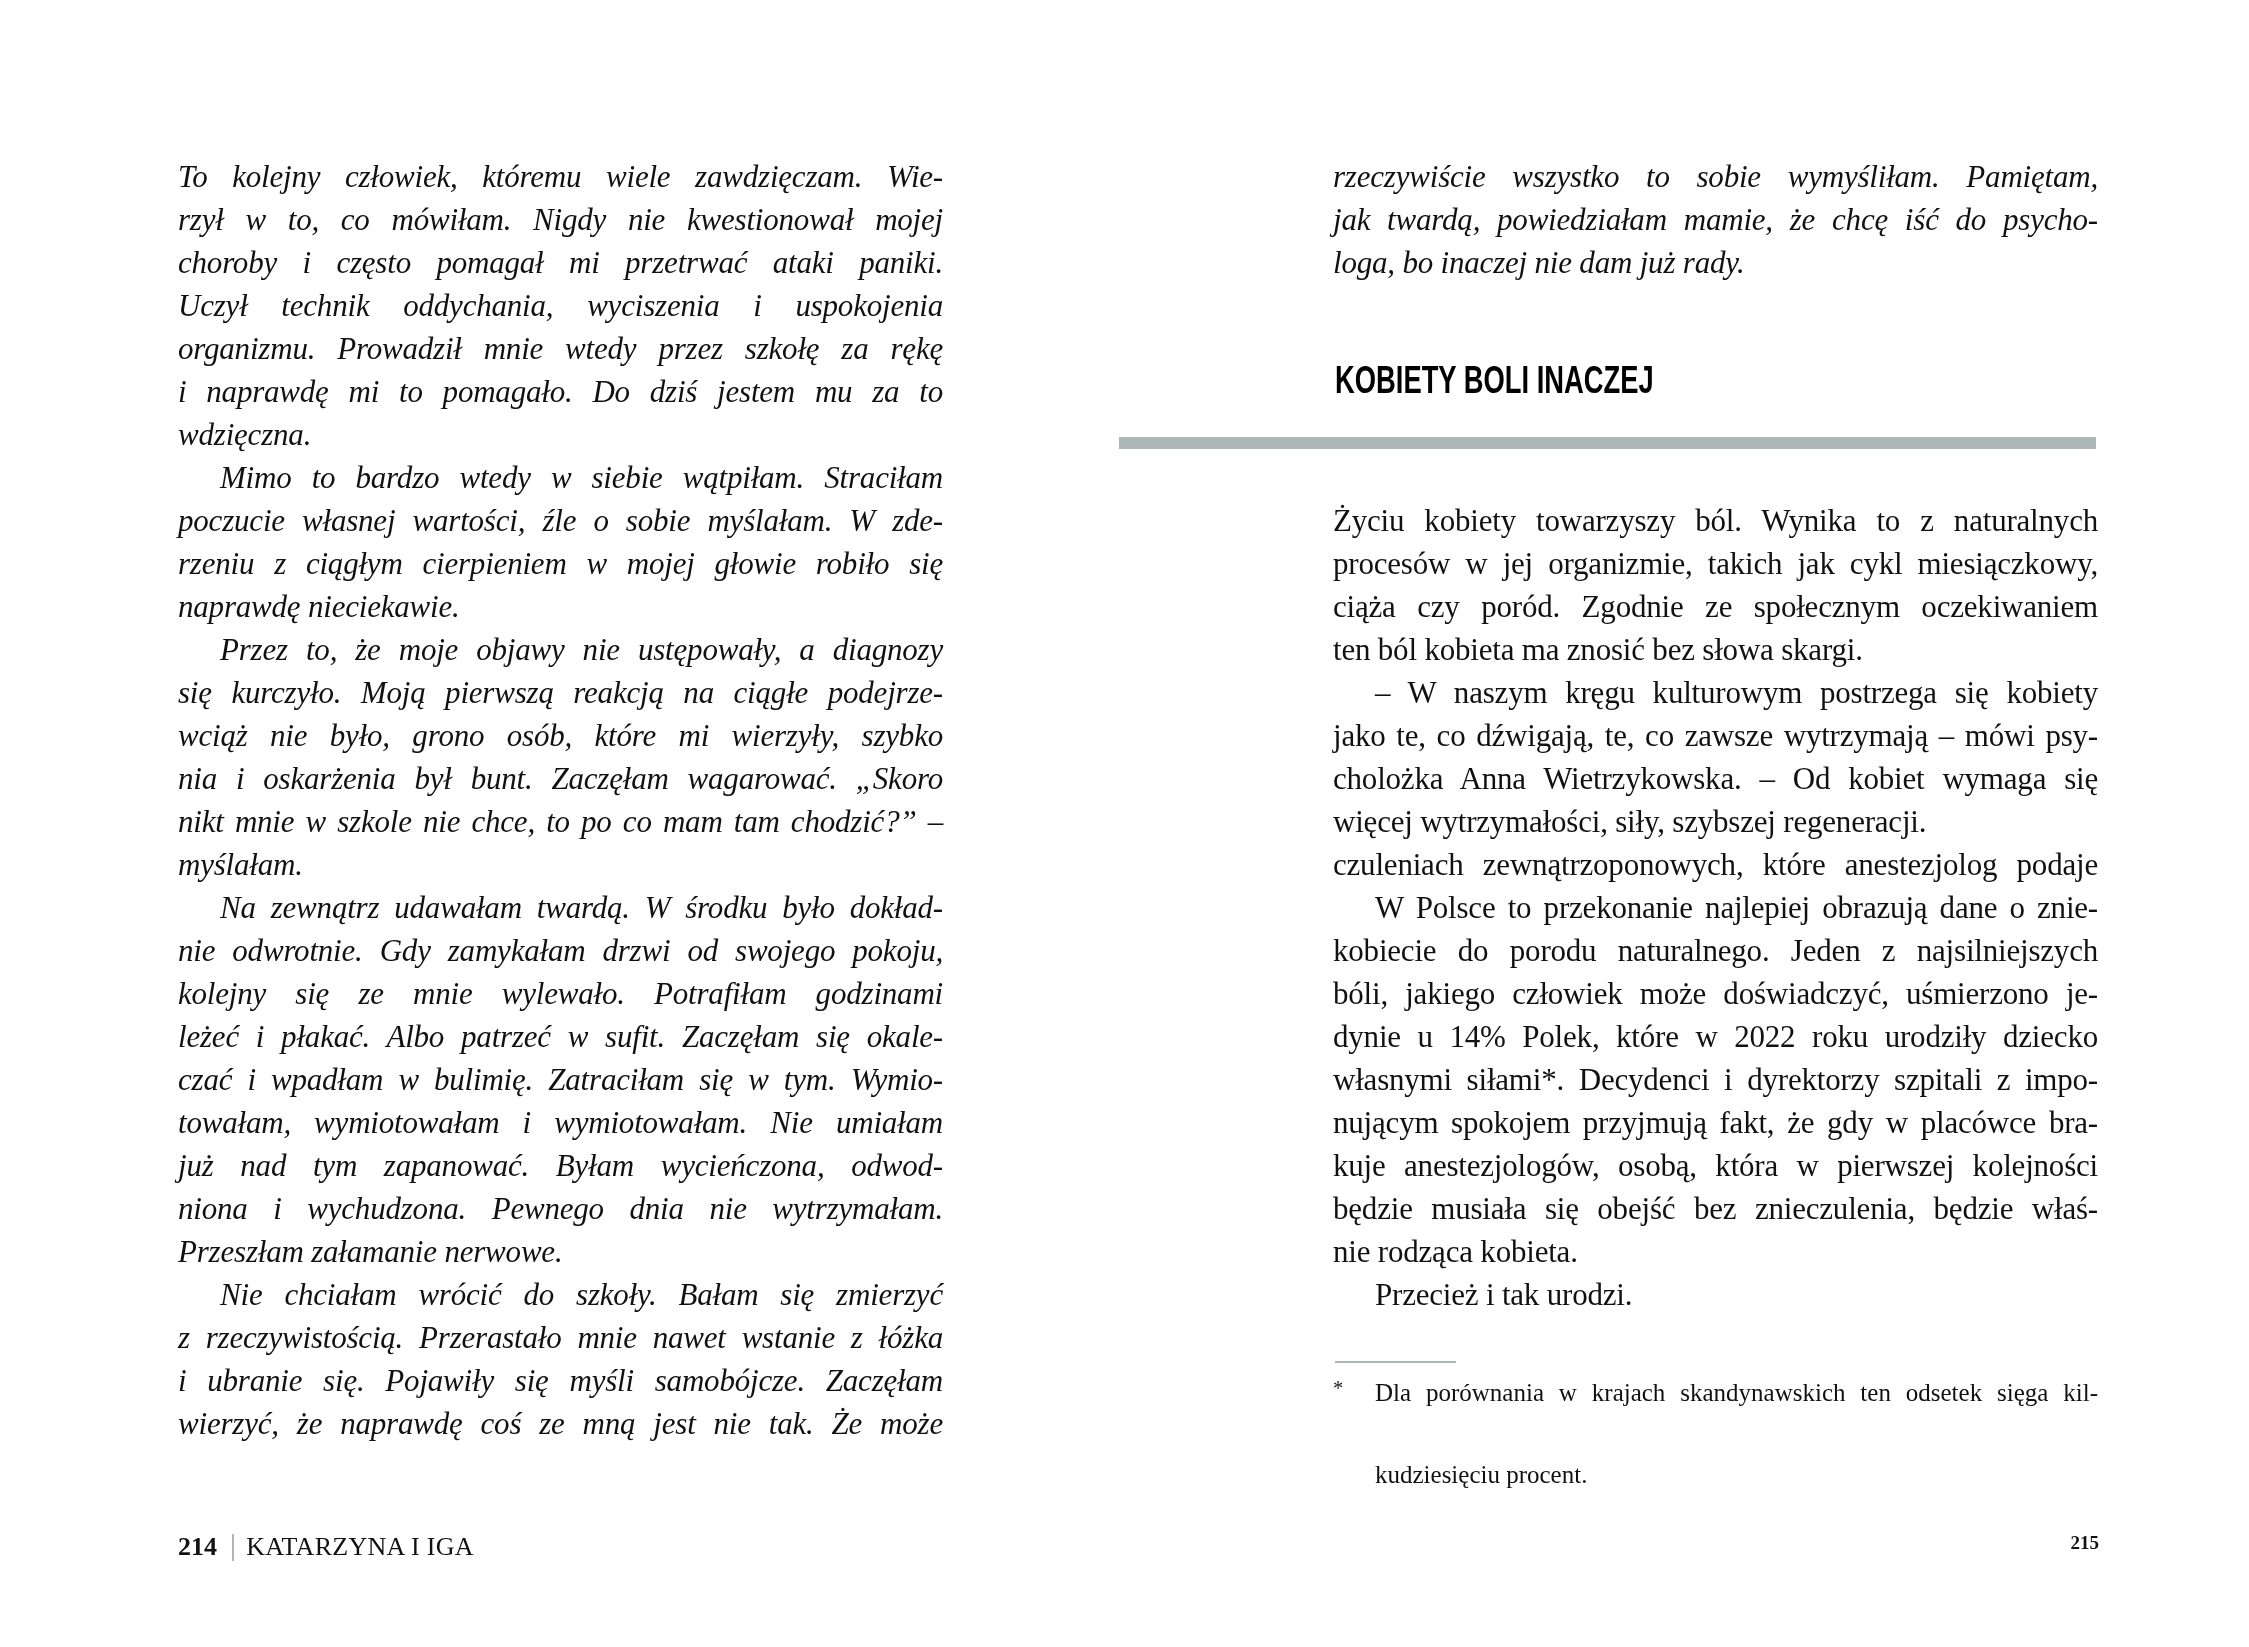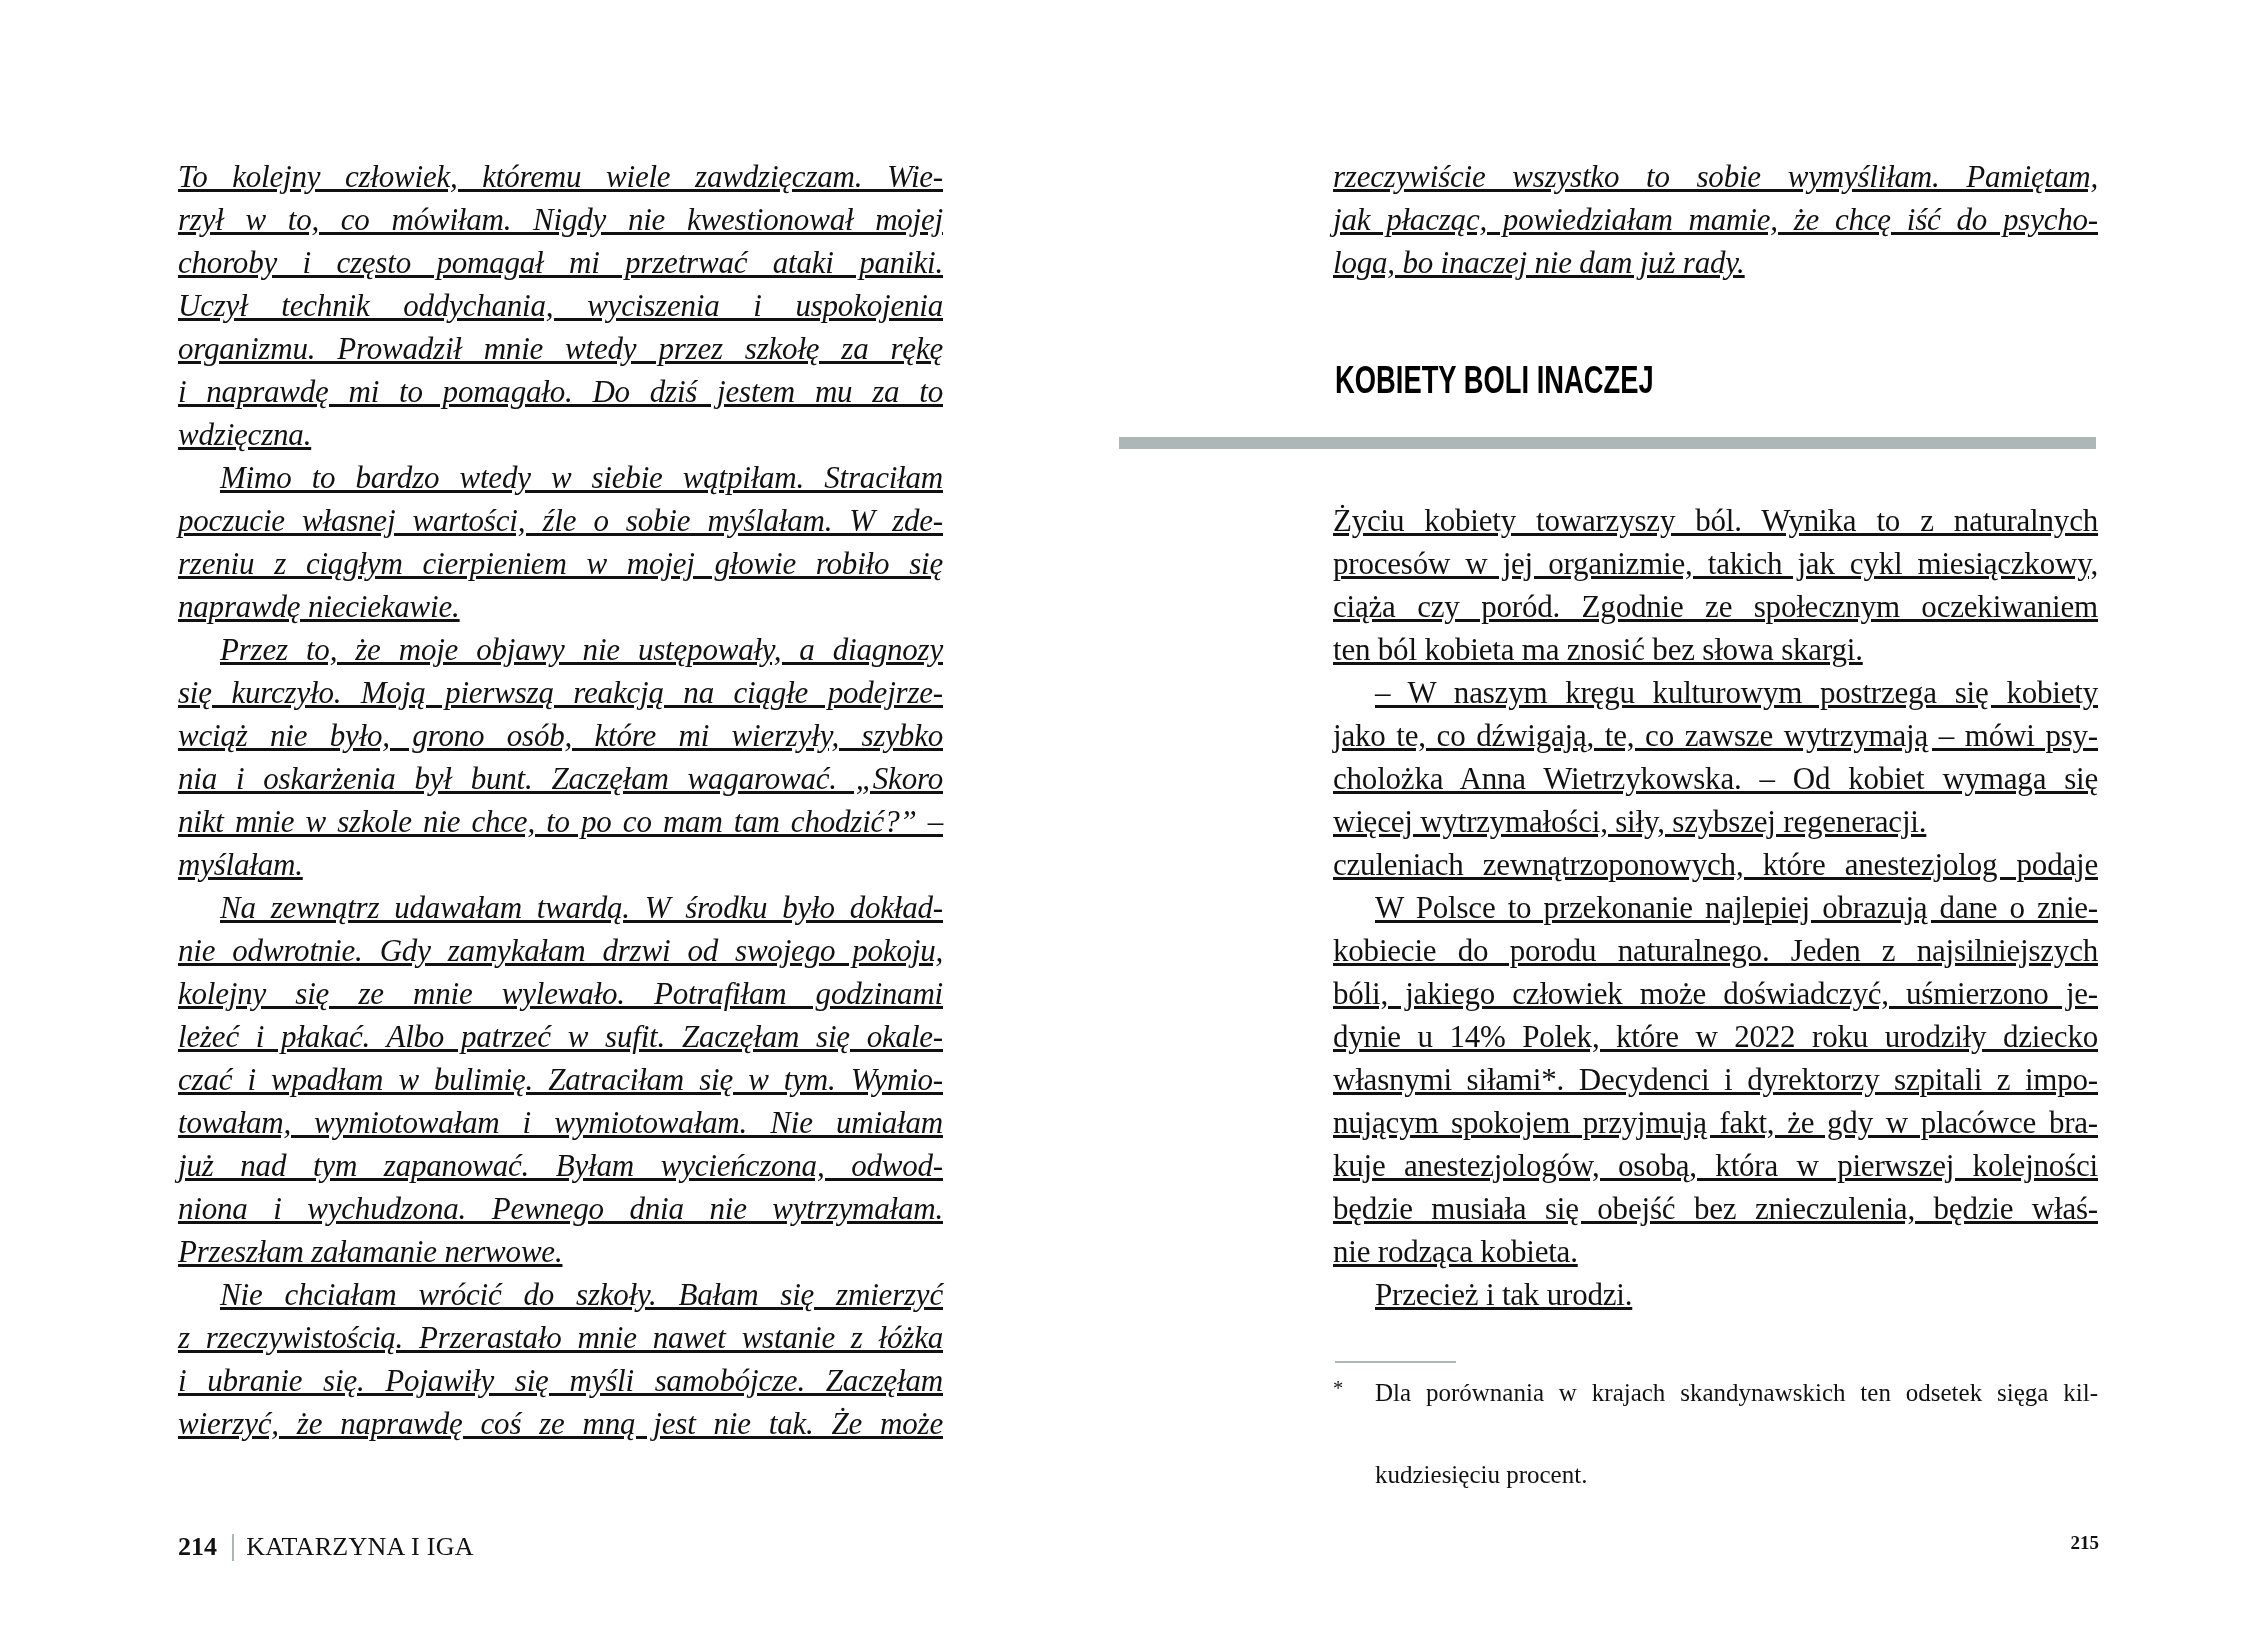--- a/index.html
+++ b/index.html
@@ -11,21 +11,20 @@
   .col { position: absolute; font-family: "Liberation Serif", "DejaVu Serif", serif; color: #111; }
   .col-left { left: 178px; top: 155px; width: 765px; }
   .col-right-top { left: 1333px; top: 155px; width: 765px; }
   .col-right-body { left: 1333px; top: 499px; width: 765px; }
 
   .line {
     display: block; height: 43px; line-height: 43px;
     font-size: 31px; white-space: nowrap;
     text-align: justify; text-align-last: justify;
     letter-spacing: -0.2px;
-    text-decoration: underline;
   }
   .line.last { text-align-last: left; }
   .line.indent { padding-left: 42px; }
   .italic { font-style: italic; }
   .upright { font-style: normal; }
 
   .heading {
     position: absolute; left: 1335px; top: 359px;
     font-family: "Liberation Sans", "DejaVu Sans", sans-serif;
     font-weight: bold; font-size: 38px; letter-spacing: 0px;
@@ -104,21 +103,21 @@
     <span class="line">niona i wychudzona. Pewnego dnia nie wytrzymałam.</span>
     <span class="line last">Przeszłam załamanie nerwowe.</span>
     <span class="line indent">Nie chciałam wrócić do szkoły. Bałam się zmierzyć</span>
     <span class="line">z rzeczywistością. Przerastało mnie nawet wstanie z łóżka</span>
     <span class="line">i ubranie się. Pojawiły się myśli samobójcze. Zaczęłam</span>
     <span class="line">wierzyć, że naprawdę coś ze mną jest nie tak. Że może</span>
   </div>
 
 <div class="col col-right-top italic" id="right-top">
     <span class="line">rzeczywiście wszystko to sobie wymyśliłam. Pamiętam,</span>
-    <span class="line">jak płacząc, powiedziałam mamie, że chcę iść do psycho-</span>
+    <span class="line">jak twardą, powiedziałam mamie, że chcę iść do psycho-</span>
     <span class="line last">loga, bo inaczej nie dam już rady.</span>
   </div>
 
 <div class="heading">KOBIETY BOLI INACZEJ</div>
 <div class="section-bar"></div>
 
 <div class="col col-right-body upright" id="right-body">
     <span class="line">Życiu kobiety towarzyszy ból. Wynika to z naturalnych</span>
     <span class="line">procesów w jej organizmie, takich jak cykl miesiączkowy,</span>
     <span class="line">ciąża czy poród. Zgodnie ze społecznym oczekiwaniem</span>

